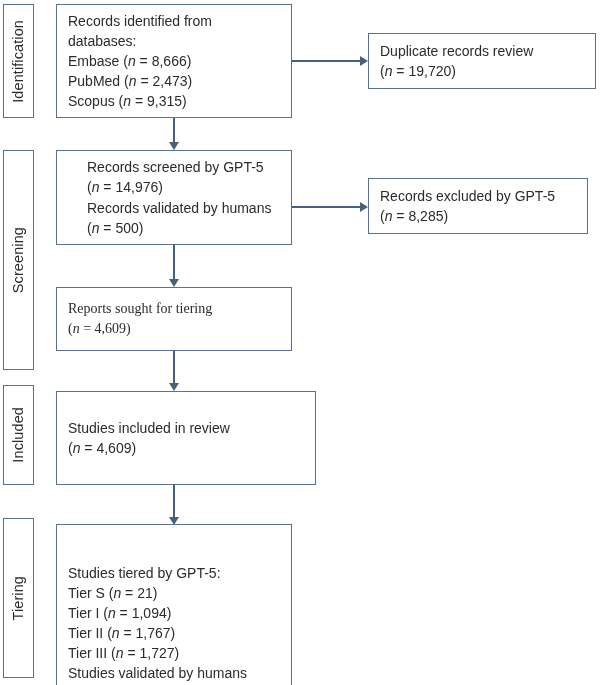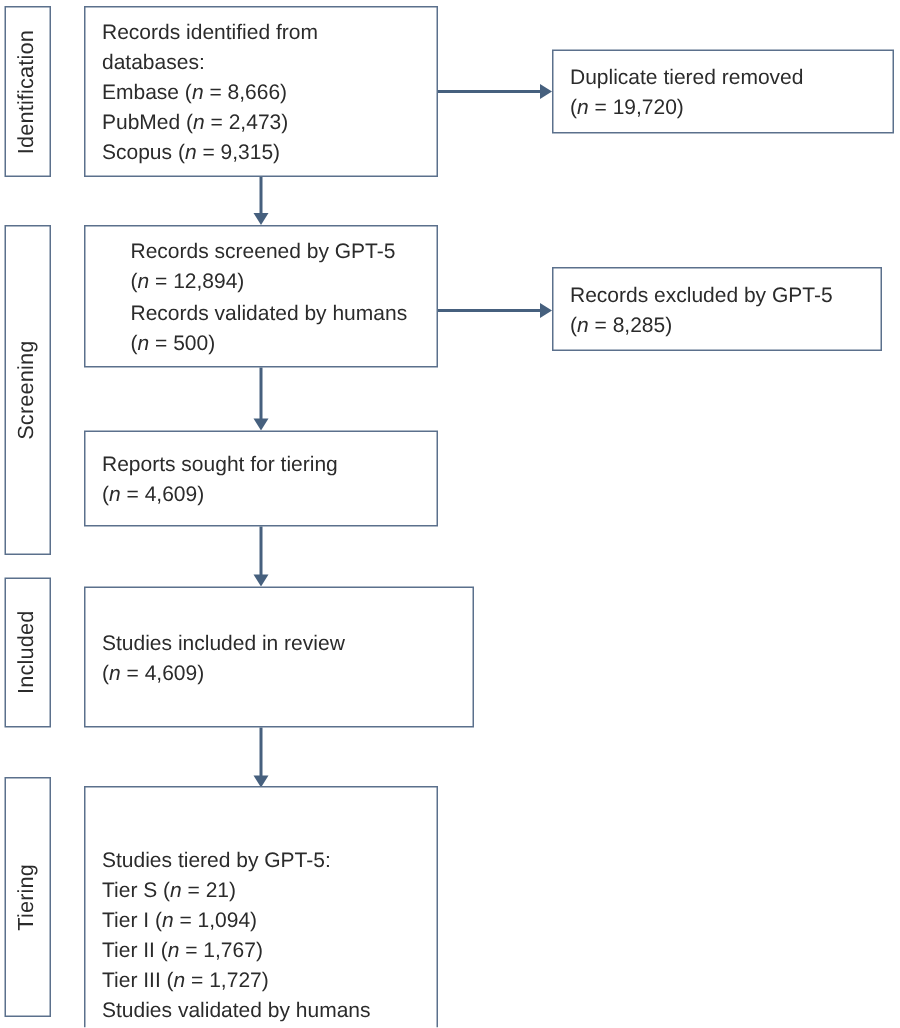--- a/index.html
+++ b/index.html
@@ -116,54 +116,54 @@
       <div class="ln">Records identified from</div>
       <div class="ln">databases:</div>
       <div class="ln"><span>Embase (</span><i>n</i><span> = 8,666)</span></div>
       <div class="ln"><span>PubMed (</span><i>n</i><span> = 2,473)</span></div>
       <div class="ln"><span>Scopus (</span><i>n</i><span> = 9,315)</span></div>
     </div>
   </div>
 
   <div class="node" style="left:368px; top:33px; width:228px; height:56px;">
     <div class="lines">
-      <div class="ln">Duplicate tiered removed</div>
+      <div class="ln">Duplicate records review</div>
       <div class="ln"><span>(</span><i>n</i><span> = 19,720)</span></div>
     </div>
   </div>
 
   <div class="hline" style="left:292px; top:60px; width:70px;"></div>
   <div class="arrow-right" style="left:360px; top:56px;"></div>
 
   <div class="vline" style="left:173px; top:118px; height:26px;"></div>
   <div class="arrow-down" style="left:169px; top:142px;"></div>
 
   <div class="node" style="left:56px; top:150px; width:236px; height:95px;padding-left:19px;">
     <div class="lines">
       <div class="ln">Records screened by GPT-5</div>
-      <div class="ln"><span>(</span><i>n</i><span> = 12,894)</span></div>
+      <div class="ln"><span>(</span><i>n</i><span> = 14,976)</span></div>
       <div class="ln">Records validated by humans</div>
       <div class="ln"><span>(</span><i>n</i><span> = 500)</span></div>
     </div>
   </div>
 
   <div class="node" style="left:368px; top:178px; width:220px; height:56px;">
     <div class="lines">
       <div class="ln">Records excluded by GPT-5</div>
       <div class="ln"><span>(</span><i>n</i><span> = 8,285)</span></div>
     </div>
   </div>
 
   <div class="hline" style="left:292px; top:206px; width:70px;"></div>
   <div class="arrow-right" style="left:360px; top:202px;"></div>
 
   <div class="vline" style="left:173px; top:245px; height:36px;"></div>
   <div class="arrow-down" style="left:169px; top:279px;"></div>
 
-  <div class="node" style="left:56px; top:287px; width:236px; height:64px;">
+  <div class="node" style="left:56px; top:287px; width:236px; height:64px;font-family:Liberation Serif, serif;">
     <div class="lines">
       <div class="ln">Reports sought for tiering</div>
       <div class="ln"><span>(</span><i>n</i><span> = 4,609)</span></div>
     </div>
   </div>
 
   <div class="vline" style="left:173px; top:351px; height:34px;"></div>
   <div class="arrow-down" style="left:169px; top:383px;"></div>
 
   <div class="node" style="left:56px; top:391px; width:260px; height:94px;">

